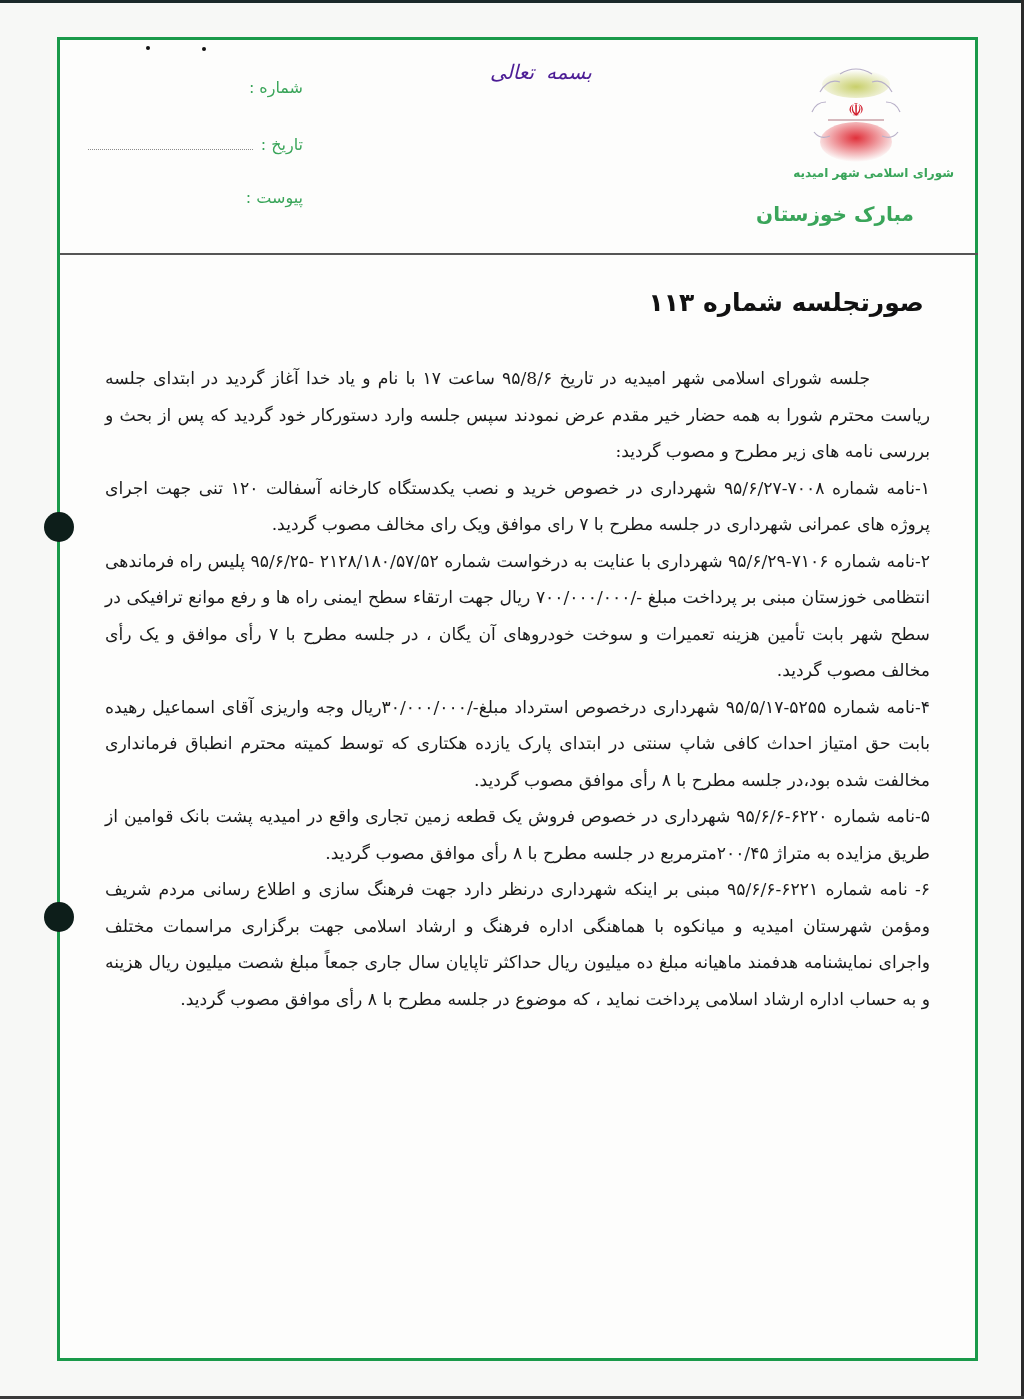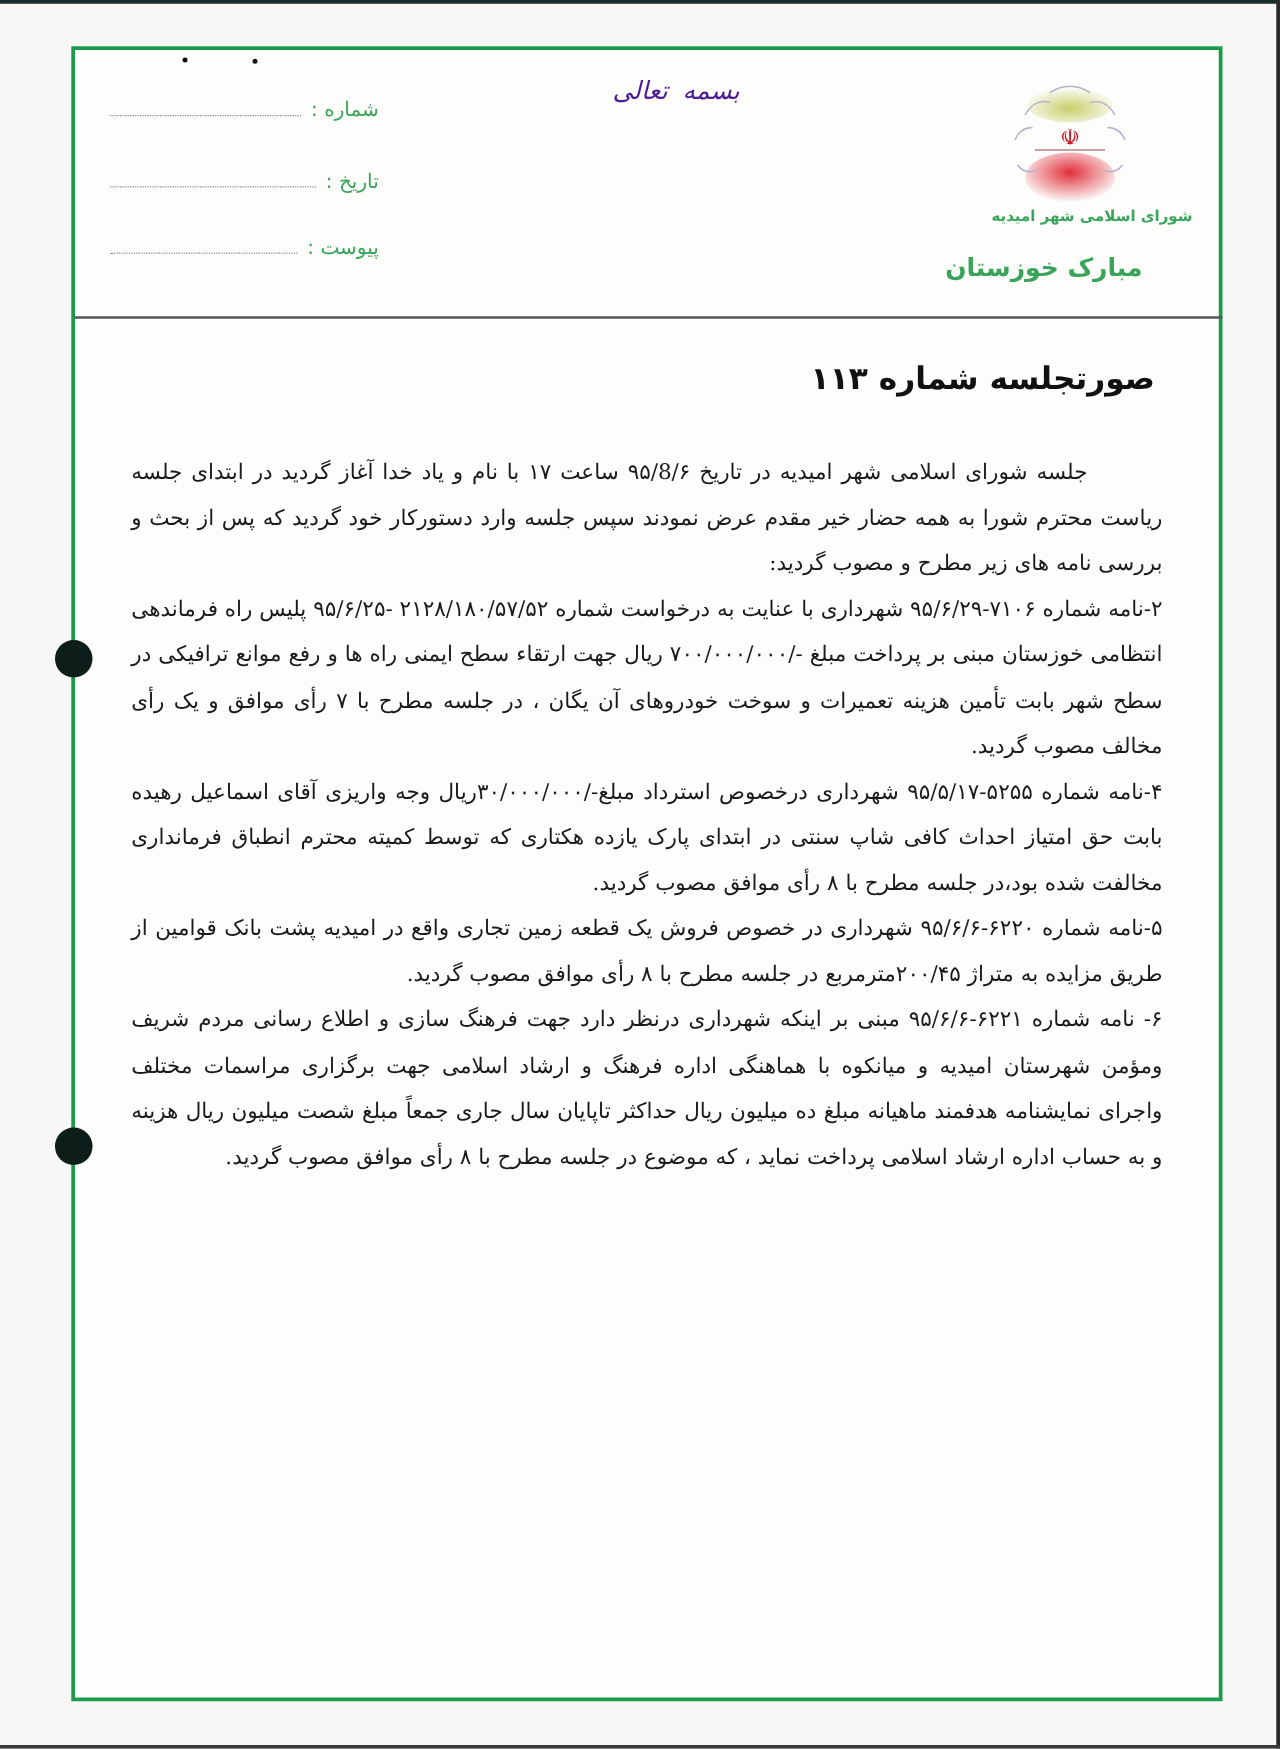--- a/index.html
+++ b/index.html
@@ -88,34 +88,35 @@
     <path d="M40 12 q16 -10 32 0"></path>
   </g>
   <line x1="28" y1="58" x2="84" y2="58" stroke="#c8a0a8" stroke-width="1.5"></line>
   <text x="56" y="54" text-anchor="middle" font-size="18" fill="#d01a2a" font-family="DejaVu Serif, serif">☫</text>
 </svg>
 
 <div class="council-name">شورای اسلامی شهر امیدیه</div>
 <div class="province-name">مبارک خوزستان</div>
 <div class="bismillah">بسمه تعالی</div>
 
-<div class="meta-row" style="top:78px;">
+<div class="meta-row" style="top:78px;flex-direction:column;">
   <span class="meta-label">شماره :</span>
   <span class="meta-dots"></span>
 </div>
 <div class="meta-row" style="top:135px;">
   <span class="meta-label">تاریخ :</span>
   <span class="meta-dots"></span>
 </div>
-<div class="meta-row" style="top:188px;">
+<div class="meta-row" style="top:188px;flex-direction:column;">
   <span class="meta-label">پیوست :</span>
   <span class="meta-dots"></span>
 </div>
 
 <div class="title">صورتجلسه شماره ۱۱۳</div>
 
 <div class="body-text">
   <p class="intro">جلسه شورای اسلامی شهر امیدیه در تاریخ ۹۵/8/۶ ساعت ۱۷ با نام و یاد خدا آغاز گردید در ابتدای جلسه ریاست محترم شورا به همه حضار خیر مقدم عرض نمودند سپس جلسه وارد دستورکار خود گردید که پس از بحث و بررسی نامه های زیر مطرح و مصوب گردید:</p>
+  <p>۱-نامه شماره ۷۰۰۸-۹۵/۶/۲۷ شهرداری در خصوص خرید و نصب یکدستگاه کارخانه آسفالت ۱۲۰ تنی جهت اجرای پروژه های عمرانی شهرداری در جلسه مطرح با ۷ رای موافق ویک رای مخالف مصوب گردید.</p>
   <p>۲-نامه شماره ۷۱۰۶-۹۵/۶/۲۹ شهرداری با عنایت به درخواست شماره ۲۱۲۸/۱۸۰/۵۷/۵۲ -۹۵/۶/۲۵ پلیس راه فرماندهی انتظامی خوزستان مبنی بر پرداخت مبلغ -/۷۰۰/۰۰۰/۰۰۰ ریال جهت ارتقاء سطح ایمنی راه ها و رفع موانع ترافیکی در سطح شهر بابت تأمین هزینه تعمیرات و سوخت خودروهای آن یگان ، در جلسه مطرح با ۷ رأی موافق و یک رأی مخالف مصوب گردید.</p>
   <p>۴-نامه شماره ۵۲۵۵-۹۵/۵/۱۷ شهرداری درخصوص استرداد مبلغ-/۳۰/۰۰۰/۰۰۰ریال وجه واریزی آقای اسماعیل رهیده بابت حق امتیاز احداث کافی شاپ سنتی در ابتدای پارک یازده هکتاری که توسط کمیته محترم انطباق فرمانداری مخالفت شده بود،در جلسه مطرح با ۸ رأی موافق مصوب گردید.</p>
   <p>۵-نامه شماره ۶۲۲۰-۹۵/۶/۶ شهرداری در خصوص فروش یک قطعه زمین تجاری واقع در امیدیه پشت بانک قوامین از طریق مزایده به متراژ ۲۰۰/۴۵مترمربع در جلسه مطرح با ۸ رأی موافق مصوب گردید.</p>
   <p>۶- نامه شماره ۶۲۲۱-۹۵/۶/۶ مبنی بر اینکه شهرداری درنظر دارد جهت فرهنگ سازی و اطلاع رسانی مردم شریف ومؤمن شهرستان امیدیه و میانکوه با هماهنگی اداره فرهنگ و ارشاد اسلامی جهت برگزاری مراسمات مختلف واجرای نمایشنامه هدفمند ماهیانه مبلغ ده میلیون ریال حداکثر تاپایان سال جاری جمعاً مبلغ شصت میلیون ریال هزینه و به حساب اداره ارشاد اسلامی پرداخت نماید ، که موضوع در جلسه مطرح با ۸ رأی موافق مصوب گردید.</p>
 </div>
 
 </body></html>

